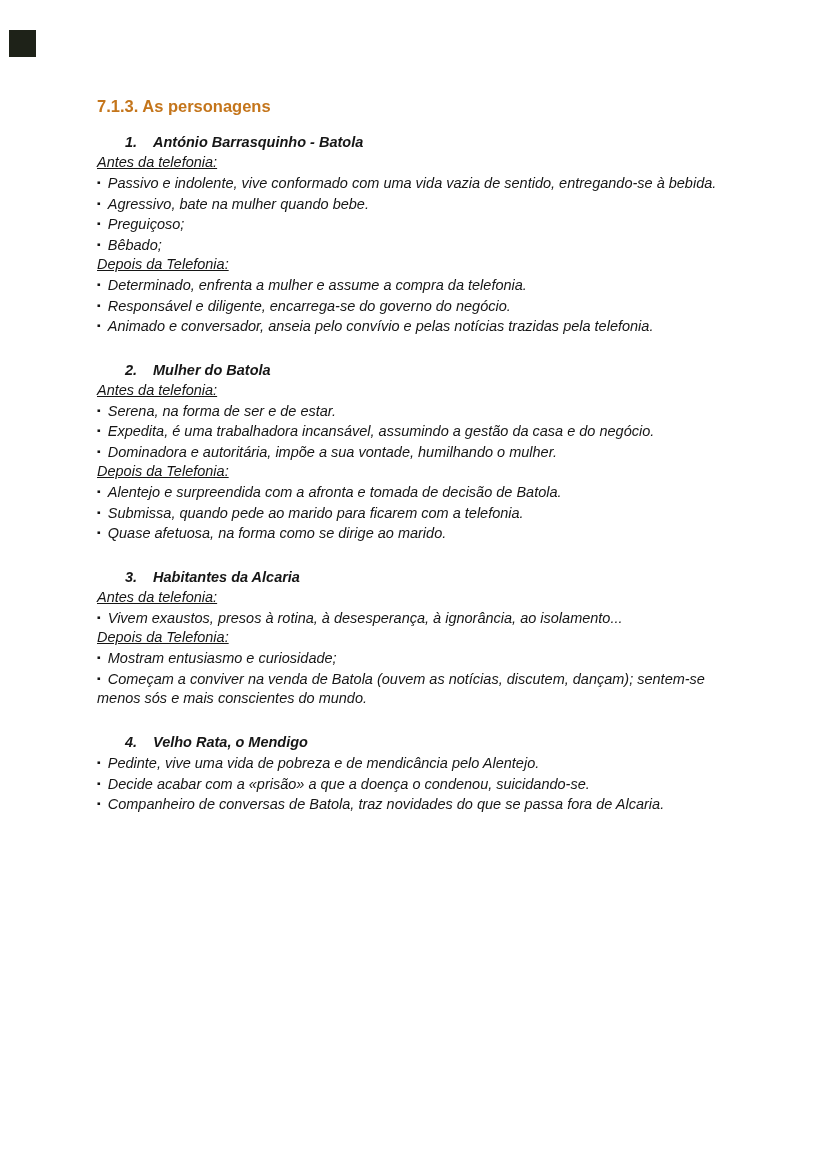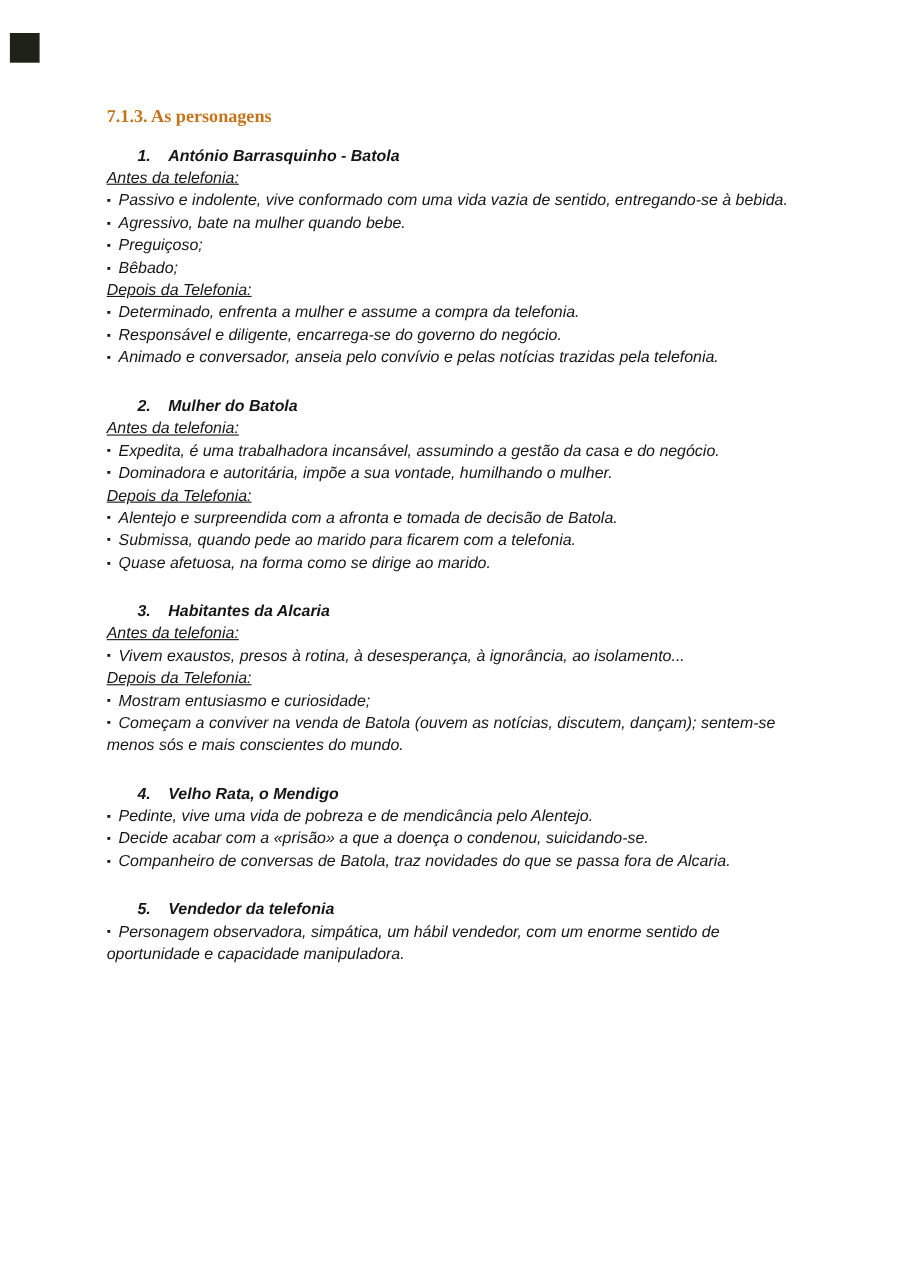--- a/index.html
+++ b/index.html
@@ -49,21 +49,21 @@
     vertical-align: 1.5px;
     margin-right: 7px;
   }
 </style>
 </head>
 <body>
 
 <div class="page">
   <div class="corner-marker" style="background: rgb(30, 34, 24);"></div>
   <div class="content">
-    <h1 class="doc-heading" style="color: rgb(196, 117, 27); font-family: Liberation Serif, serif;">7.1.3. As personagens</h1>
+    <h1 class="doc-heading" style="color: rgb(196, 117, 27);">7.1.3. As personagens</h1>
     <div>
         <div class="section">
           <div class="section-name"><span class="num">1.</span><span class="nm">António Barrasquinho - Batola</span></div>
           <div class="block">
             <div class="block-label">Antes da telefonia:</div>
             <p class="bullet"><span class="blt">▪</span><span class="btxt">Passivo e indolente, vive conformado com uma vida vazia de sentido, entregando-se à bebida.</span></p>
             <p class="bullet"><span class="blt">▪</span><span class="btxt">Agressivo, bate na mulher quando bebe.</span></p>
             <p class="bullet"><span class="blt">▪</span><span class="btxt">Preguiçoso;</span></p>
             <p class="bullet"><span class="blt">▪</span><span class="btxt">Bêbado;</span></p>
           </div>
@@ -71,20 +71,21 @@
             <div class="block-label">Depois da Telefonia:</div>
             <p class="bullet"><span class="blt">▪</span><span class="btxt">Determinado, enfrenta a mulher e assume a compra da telefonia.</span></p>
             <p class="bullet"><span class="blt">▪</span><span class="btxt">Responsável e diligente, encarrega-se do governo do negócio.</span></p>
             <p class="bullet"><span class="blt">▪</span><span class="btxt">Animado e conversador, anseia pelo convívio e pelas notícias trazidas pela telefonia.</span></p>
           </div>
         </div>
         <div class="section">
           <div class="section-name"><span class="num">2.</span><span class="nm">Mulher do Batola</span></div>
           <div class="block">
             <div class="block-label">Antes da telefonia:</div>
+            <p class="bullet"><span class="blt">▪</span><span class="btxt">Serena, na forma de ser e de estar.</span></p>
             <p class="bullet"><span class="blt">▪</span><span class="btxt">Expedita, é uma trabalhadora incansável, assumindo a gestão da casa e do negócio.</span></p>
             <p class="bullet"><span class="blt">▪</span><span class="btxt">Dominadora e autoritária, impõe a sua vontade, humilhando o mulher.</span></p>
           </div>
           <div class="block">
             <div class="block-label">Depois da Telefonia:</div>
             <p class="bullet"><span class="blt">▪</span><span class="btxt">Alentejo e surpreendida com a afronta e tomada de decisão de Batola.</span></p>
             <p class="bullet"><span class="blt">▪</span><span class="btxt">Submissa, quando pede ao marido para ficarem com a telefonia.</span></p>
             <p class="bullet"><span class="blt">▪</span><span class="btxt">Quase afetuosa, na forma como se dirige ao marido.</span></p>
           </div>
         </div>
@@ -101,21 +102,15 @@
           </div>
         </div>
         <div class="section">
           <div class="section-name"><span class="num">4.</span><span class="nm">Velho Rata, o Mendigo</span></div>
           <div class="block">
             <p class="bullet"><span class="blt">▪</span><span class="btxt">Pedinte, vive uma vida de pobreza e de mendicância pelo Alentejo.</span></p>
             <p class="bullet"><span class="blt">▪</span><span class="btxt">Decide acabar com a «prisão» a que a doença o condenou, suicidando-se.</span></p>
             <p class="bullet"><span class="blt">▪</span><span class="btxt">Companheiro de conversas de Batola, traz novidades do que se passa fora de Alcaria.</span></p>
           </div>
         </div>
-        <div class="section">
-          <div class="section-name"><span class="num">5.</span><span class="nm">Vendedor da telefonia</span></div>
-          <div class="block">
-            <p class="bullet"><span class="blt">▪</span><span class="btxt">Personagem observadora, simpática, um hábil vendedor, com um enorme sentido de oportunidade e capacidade manipuladora.</span></p>
-          </div>
-        </div>
       </div>
   </div>
 </div>
 
 </body></html>

